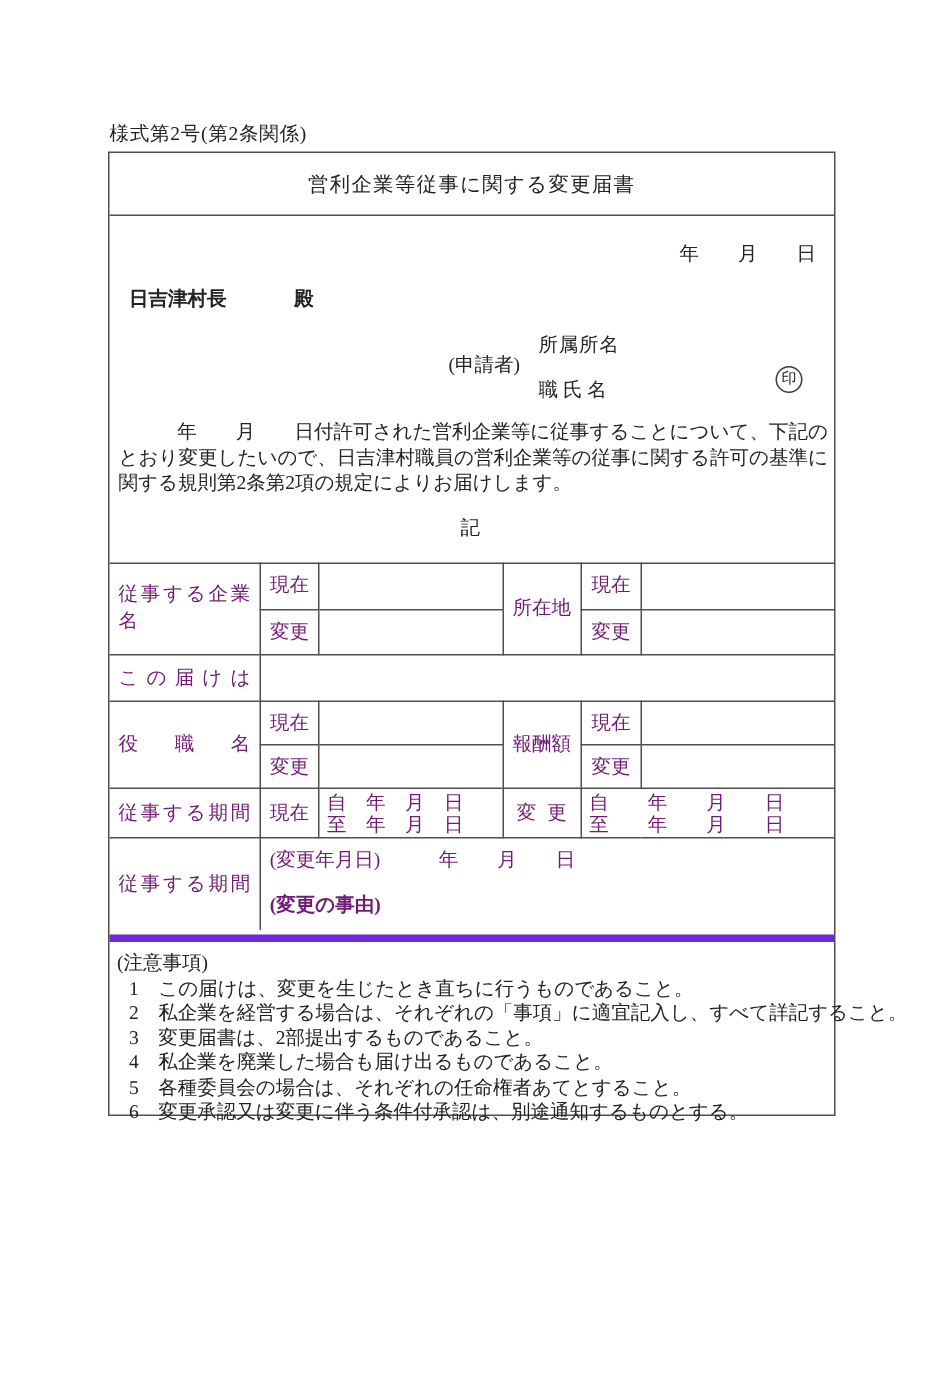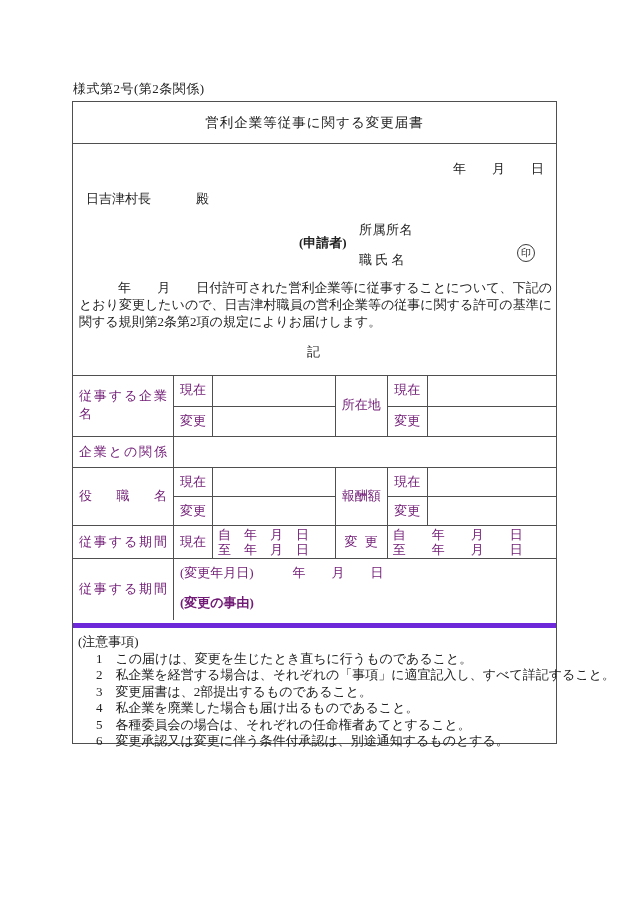--- a/index.html
+++ b/index.html
@@ -10,23 +10,23 @@
   }
   .form-label{position:absolute;left:73px;top:80px;letter-spacing:.5px;}
   .outer-box{position:absolute;left:72px;top:101px;width:483px;height:641px;border:1px solid #4f4f4f;}
   
   .title-sec{position:absolute;left:0;right:0;top:0;height:41px;border-bottom:1px solid #4f4f4f;
     display:flex;align-items:center;justify-content:center;}
   .title{font-size:13.5px;letter-spacing:1px;}
   
   .body-sec{position:absolute;left:0;right:0;top:42px;height:231px;border-bottom:1px solid #4f4f4f;}
   .date-line{position:absolute;top:16px;right:12px;text-align:right;}
-  .addressee-line{position:absolute;top:46px;left:13px;}
+  .addressee-line{position:absolute;top:46px;left:13px;font-weight:bold;}
   .honorific{display:inline-block;margin-left:45px;}
-  .applicant-label{position:absolute;top:90px;left:226px;font-weight:bold;}
+  .applicant-label{position:absolute;top:90px;left:226px;}
   .affiliation{position:absolute;top:77px;left:286px;letter-spacing:.5px;}
   .name-label{position:absolute;top:107px;left:286px;}
   .seal{position:absolute;top:100px;left:444px;width:16px;height:16px;border:1.2px solid #3a3a3a;
     border-radius:50%;display:flex;align-items:center;justify-content:center;font-size:10px;line-height:1;}
   .paragraph{position:absolute;top:135px;left:6px;right:4px;line-height:17px;
     text-align:justify;text-justify:inter-ideograph;}
   .record-mark{position:absolute;top:199px;left:0;right:0;text-align:center;letter-spacing:2px;}
   
   .grid{position:absolute;left:0;top:273px;width:100%;border-collapse:collapse;
     border-style:hidden;table-layout:fixed;font-size:13px;color:#701a75;}
@@ -34,21 +34,21 @@
   .grid td.c{text-align:center;}
   .grid td.spread{text-align:justify;text-align-last:justify;padding:0 6px;}
   .grid td.spread2{text-align:justify;text-align-last:justify;padding:0 9px;}
   .grid td.dates{vertical-align:middle;padding:1px 0 1px 5px;line-height:15px;white-space:pre;}
   .grid td.reason-cell{vertical-align:top;padding:5px 6px;line-height:17px;}
   .reason-line2{margin-top:13px;font-weight:bold;}
   .r31{height:31px;} .r30{height:30px;} .r29{height:29px;} .r33{height:33px;} .r62{height:62px;}
   
   .notes-sec{position:absolute;left:0;right:0;top:521px;bottom:0;border-top:5px solid #6d28d9;
     padding:6px 4px 0 5px;line-height:16.5px;box-sizing:border-box;}
-  .note-item{padding-left:8px;white-space:nowrap;margin-left:10px;}
+  .note-item{padding-left:8px;white-space:nowrap;}
 </style>
 </head>
 <body>
 
 <div class="sheet">
 
   <div class="form-label">様式第2号(第2条関係)</div>
 
   <div class="outer-box">
 
@@ -89,21 +89,21 @@
         <td class="c">現在</td>
         <td></td>
       </tr>
       <tr class="r30">
         <td class="c">変更</td>
         <td></td>
         <td class="c">変更</td>
         <td></td>
       </tr>
       <tr class="r31">
-        <td class="spread">企業との関係</td>
+        <td class="spread">この届けは</td>
         <td colspan="5"></td>
       </tr>
       <tr class="r29">
         <td rowspan="2" class="spread">役職名</td>
         <td class="c">現在</td>
         <td></td>
         <td rowspan="2" class="c">報酬額</td>
         <td class="c">現在</td>
         <td></td>
       </tr>

